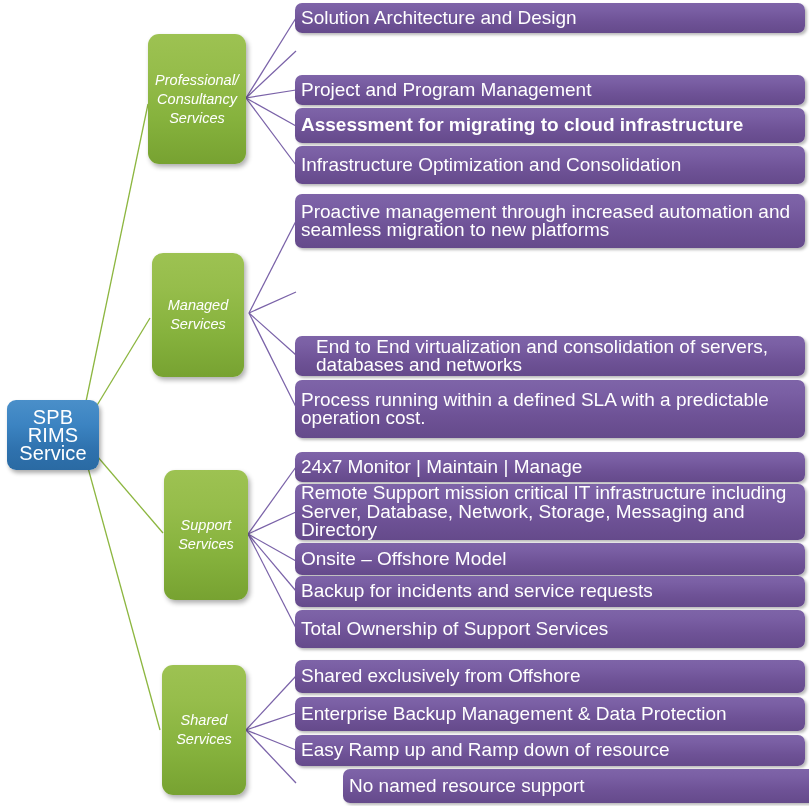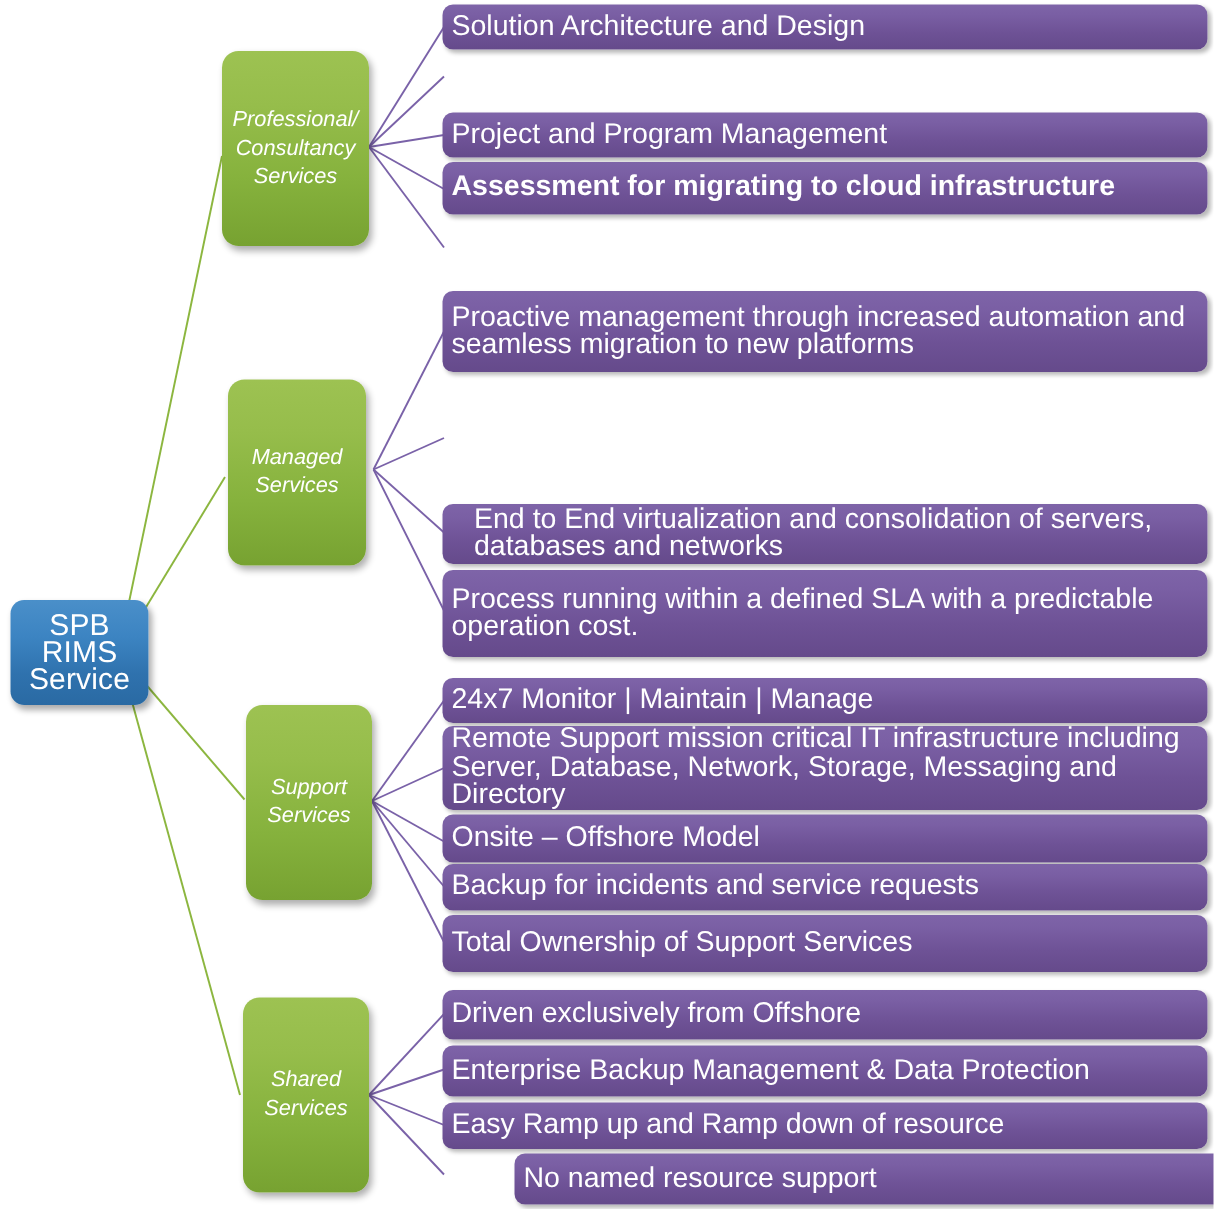--- a/index.html
+++ b/index.html
@@ -135,20 +135,23 @@
 
   <div class="leaf" style="top:3px;height:30px;">
     <span>Solution  Architecture  and Design</span>
   </div>
   <div class="leaf" style="top:75px;height:30px;">
     <span>Project  and Program  Management</span>
   </div>
   <div class="leaf" style="top:108px;height:35px;font-weight:bold;">
     <span>Assessment for  migrating  to cloud  infrastructure</span>
   </div>
+  <div class="leaf" style="top:146px;height:38px;">
+    <span>Infrastructure Optimization  and  Consolidation</span>
+  </div>
 
   <div class="leaf" style="top:194px;height:54px;">
     <span>Proactive management  through  increased  automation  and  seamless  migration  to new platforms</span>
   </div>
   <div class="leaf" style="top:336px;height:40px;padding-left:21px;">
     <span>End to End virtualization  and consolidation  of servers, databases and networks</span>
   </div>
   <div class="leaf" style="top:380px;height:58px;">
     <span>Process running  within a defined  SLA  with a predictable  operation  cost.</span>
   </div>
@@ -163,21 +166,21 @@
     <span>Onsite – Offshore  Model</span>
   </div>
   <div class="leaf" style="top:576px;height:31px;">
     <span>Backup  for incidents  and  service requests</span>
   </div>
   <div class="leaf" style="top:610px;height:38px;">
     <span>Total Ownership  of Support  Services</span>
   </div>
 
   <div class="leaf" style="top:660px;height:33px;">
-    <span>Driven exclusively  from Offshore</span>
+    <span>Shared exclusively  from Offshore</span>
   </div>
   <div class="leaf" style="top:697px;height:34px;">
     <span>Enterprise Backup  Management  &amp; Data Protection</span>
   </div>
   <div class="leaf" style="top:735px;height:31px;">
     <span>Easy Ramp up and Ramp down  of resource</span>
   </div>
   <div class="leaf" style="top:769px;height:34px;margin-left:48px;">
     <span>No named  resource support</span>
   </div>

